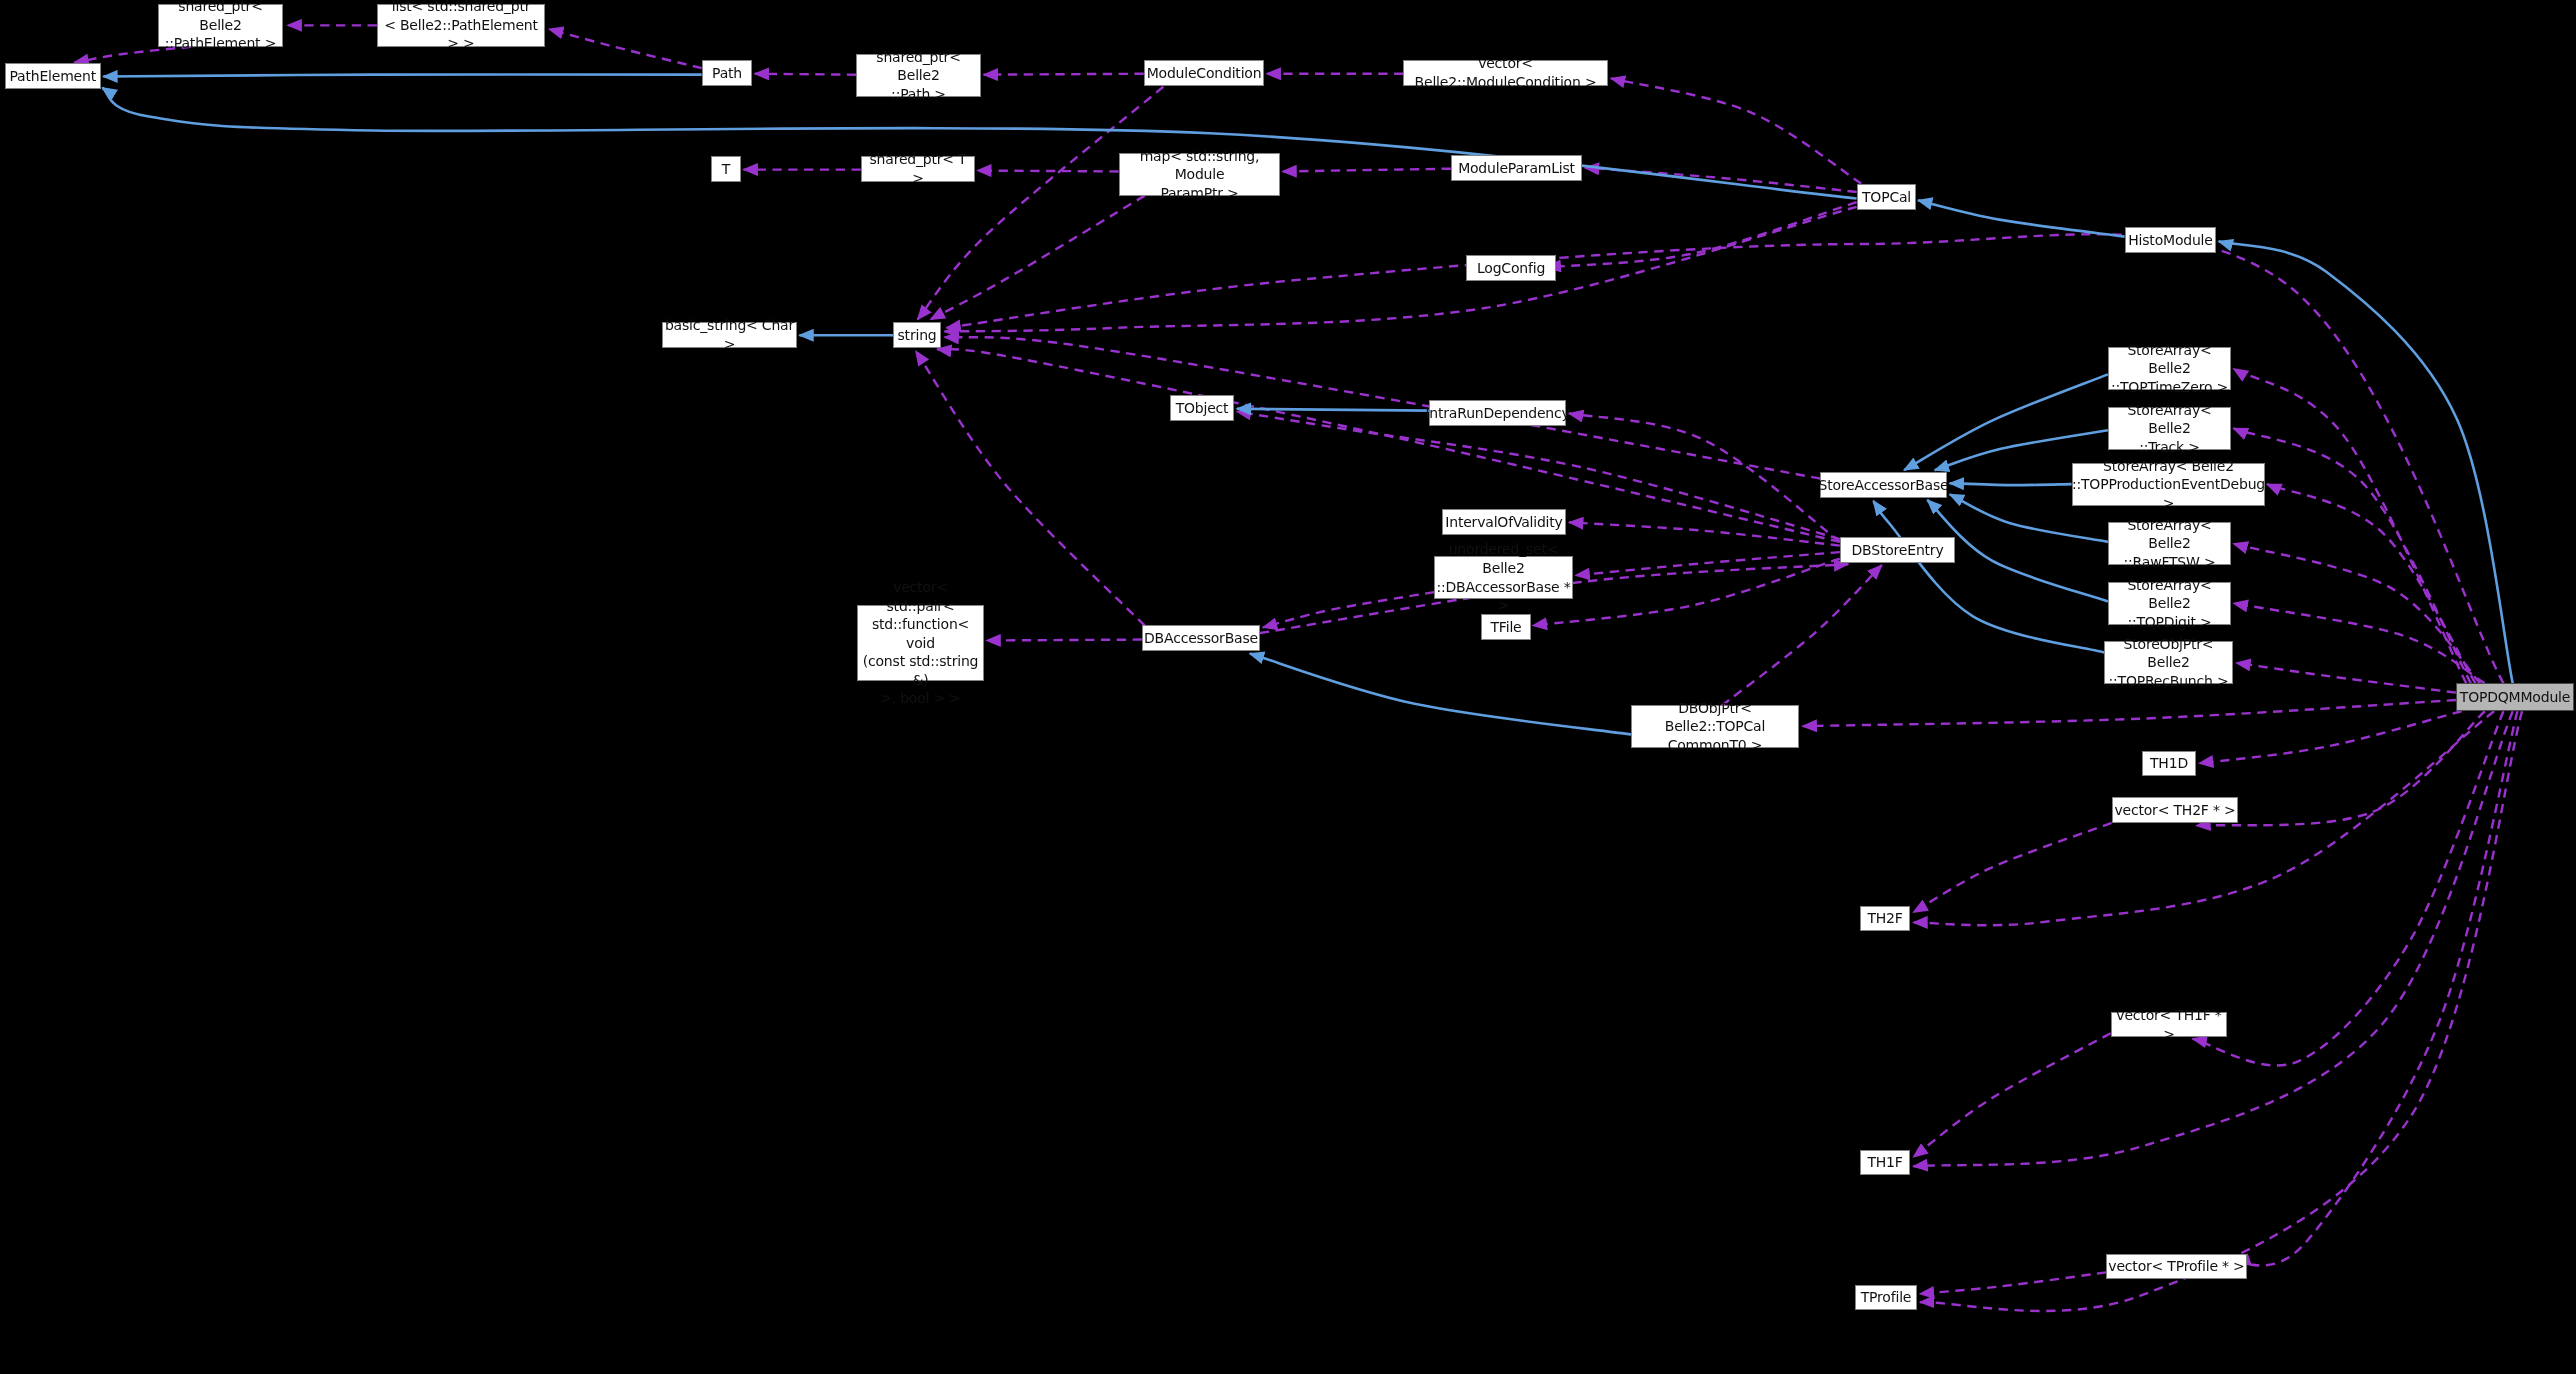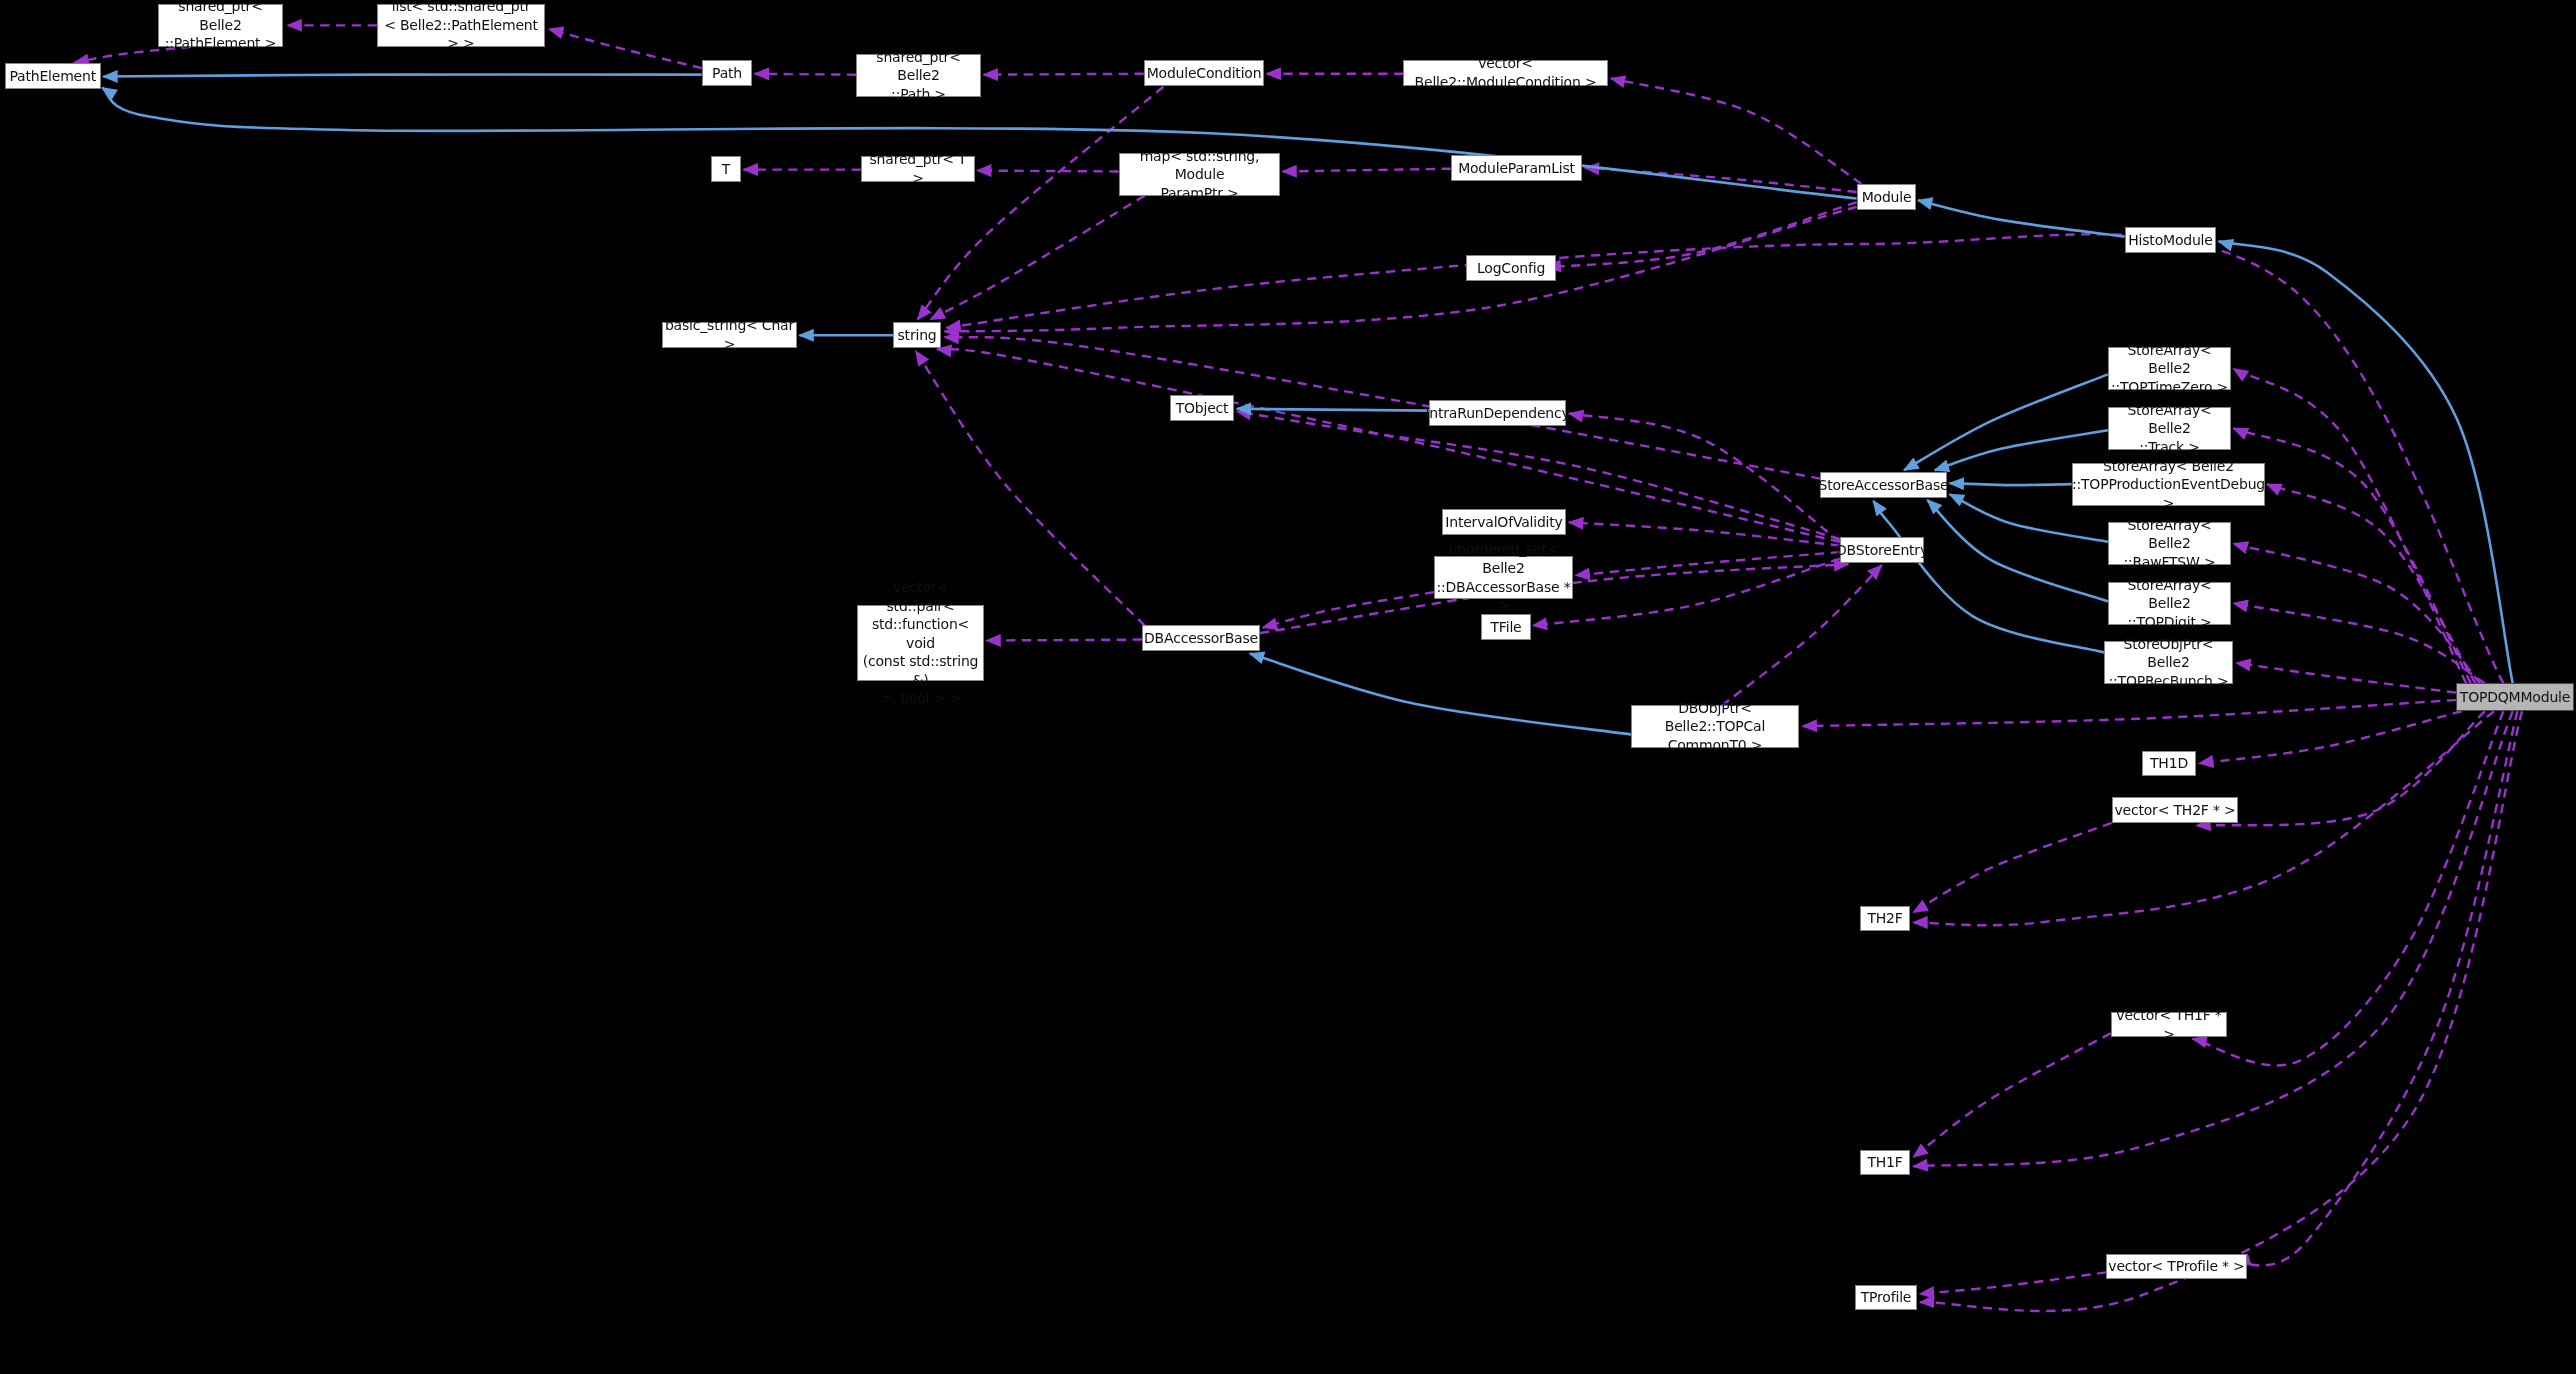--- a/index.html
+++ b/index.html
@@ -115,21 +115,21 @@
       <span>shared_ptr&lt; T &gt;</span>
     </div>
     <div class="node" style="left: 1119px; top: 153px; width: 161px; height: 43px;">
       <span>map&lt; std::string, Module
 ParamPtr &gt;</span>
     </div>
     <div class="node" style="left: 1451px; top: 155px; width: 131px; height: 26px;">
       <span>ModuleParamList</span>
     </div>
     <div class="node" style="left: 1857px; top: 184px; width: 59px; height: 26px;">
-      <span>Module</span>
+      <span>TOPCal</span>
     </div>
     <div class="node" style="left: 2125px; top: 227px; width: 91px; height: 26px;">
       <span>HistoModule</span>
     </div>
     <div class="node" style="left: 1466px; top: 255px; width: 90px; height: 26px;">
       <span>LogConfig</span>
     </div>
     <div class="node" style="left: 662px; top: 322px; width: 135px; height: 26px;">
       <span>basic_string&lt; Char &gt;</span>
     </div>
@@ -162,21 +162,21 @@
 ::RawFTSW &gt;</span>
     </div>
     <div class="node" style="left: 2108px; top: 582px; width: 123px; height: 43px;">
       <span>StoreArray&lt; Belle2
 ::TOPDigit &gt;</span>
     </div>
     <div class="node" style="left: 2104px; top: 641px; width: 129px; height: 43px;">
       <span>StoreObjPtr&lt; Belle2
 ::TOPRecBunch &gt;</span>
     </div>
-    <div class="node" style="left: 1840px; top: 537px; width: 84px; height: 26px;">
+    <div class="node" style="left: 1840px; top: 537px; width: 115px; height: 26px;">
       <span>DBStoreEntry</span>
     </div>
     <div class="node" style="left: 1442px; top: 509px; width: 124px; height: 26px;">
       <span>IntervalOfValidity</span>
     </div>
     <div class="node" style="left: 1434px; top: 556px; width: 139px; height: 43px;">
       <span>unordered_set&lt; Belle2
 ::DBAccessorBase * &gt;</span>
     </div>
     <div class="node" style="left: 1481px; top: 614px; width: 50px; height: 26px;">

